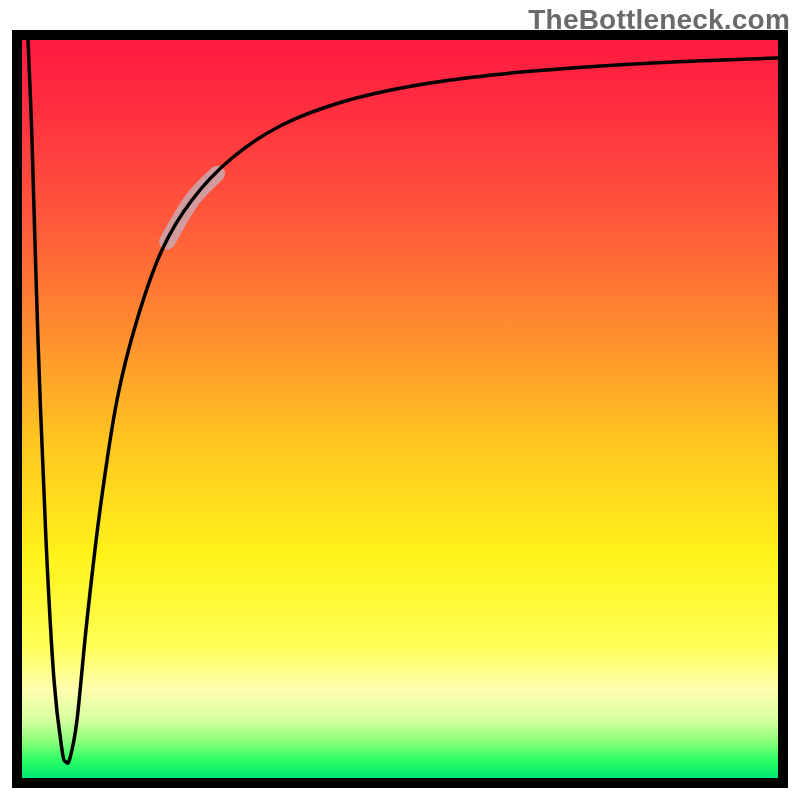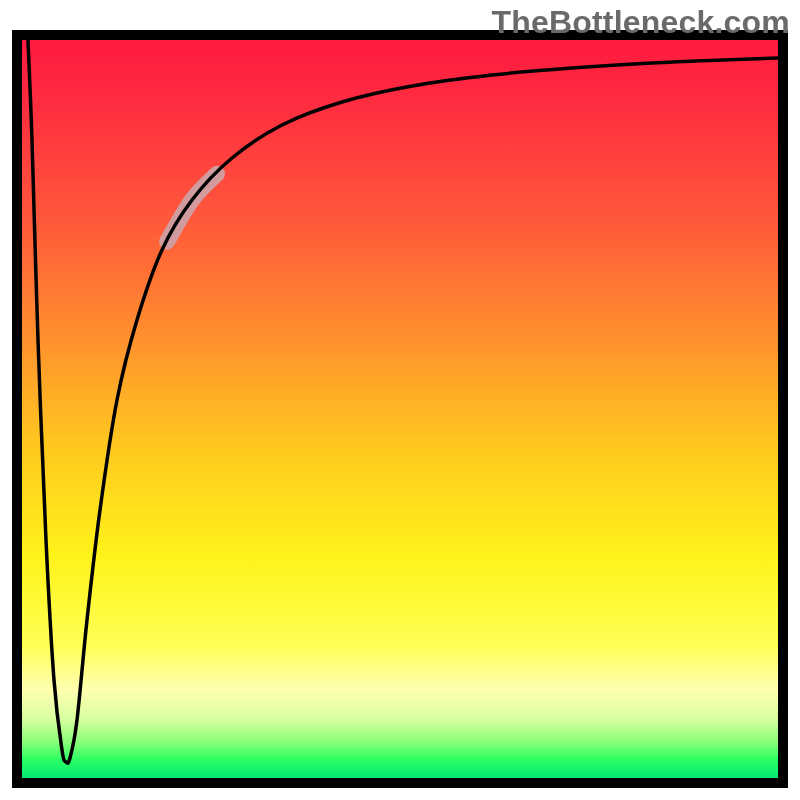--- a/index.html
+++ b/index.html
@@ -13,21 +13,21 @@
   }
   .stage {
     position: relative;
     width: 800px;
     height: 800px;
   }
   .watermark {
     position: absolute;
     top: 4px;
     right: 10px;
-    font-size: 32px;
+    font-size: 28px;
     font-weight: 600;
     color: #6a6a6a;
     letter-spacing: 0.2px;
     z-index: 20;
   }
   .plot-outer {
     position: absolute;
     left: 12px;
     top: 30px;
     width: 776px;

